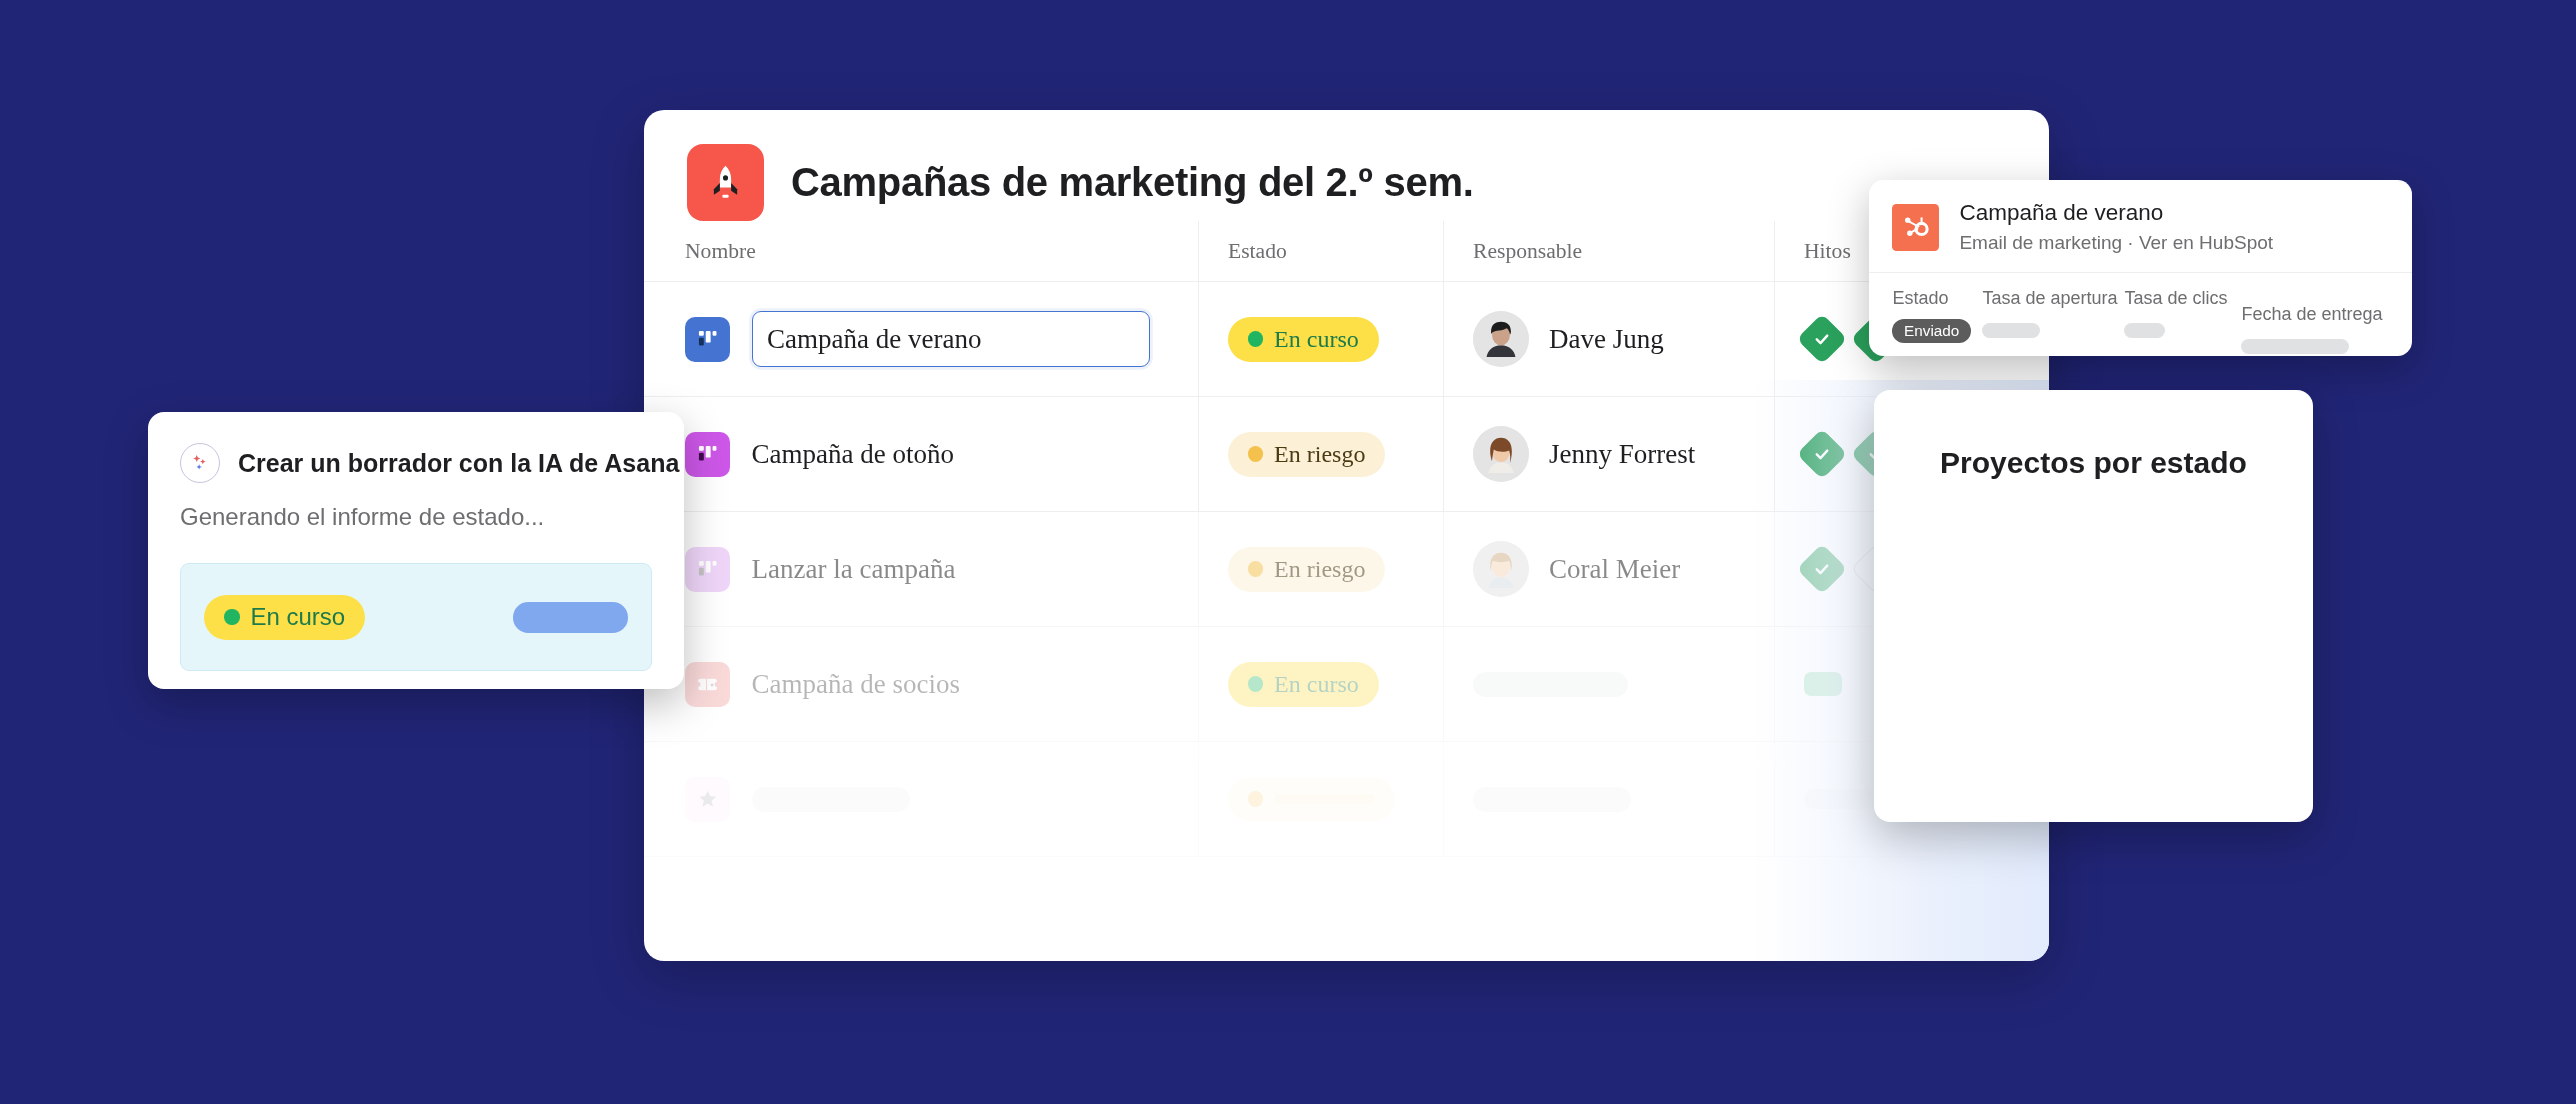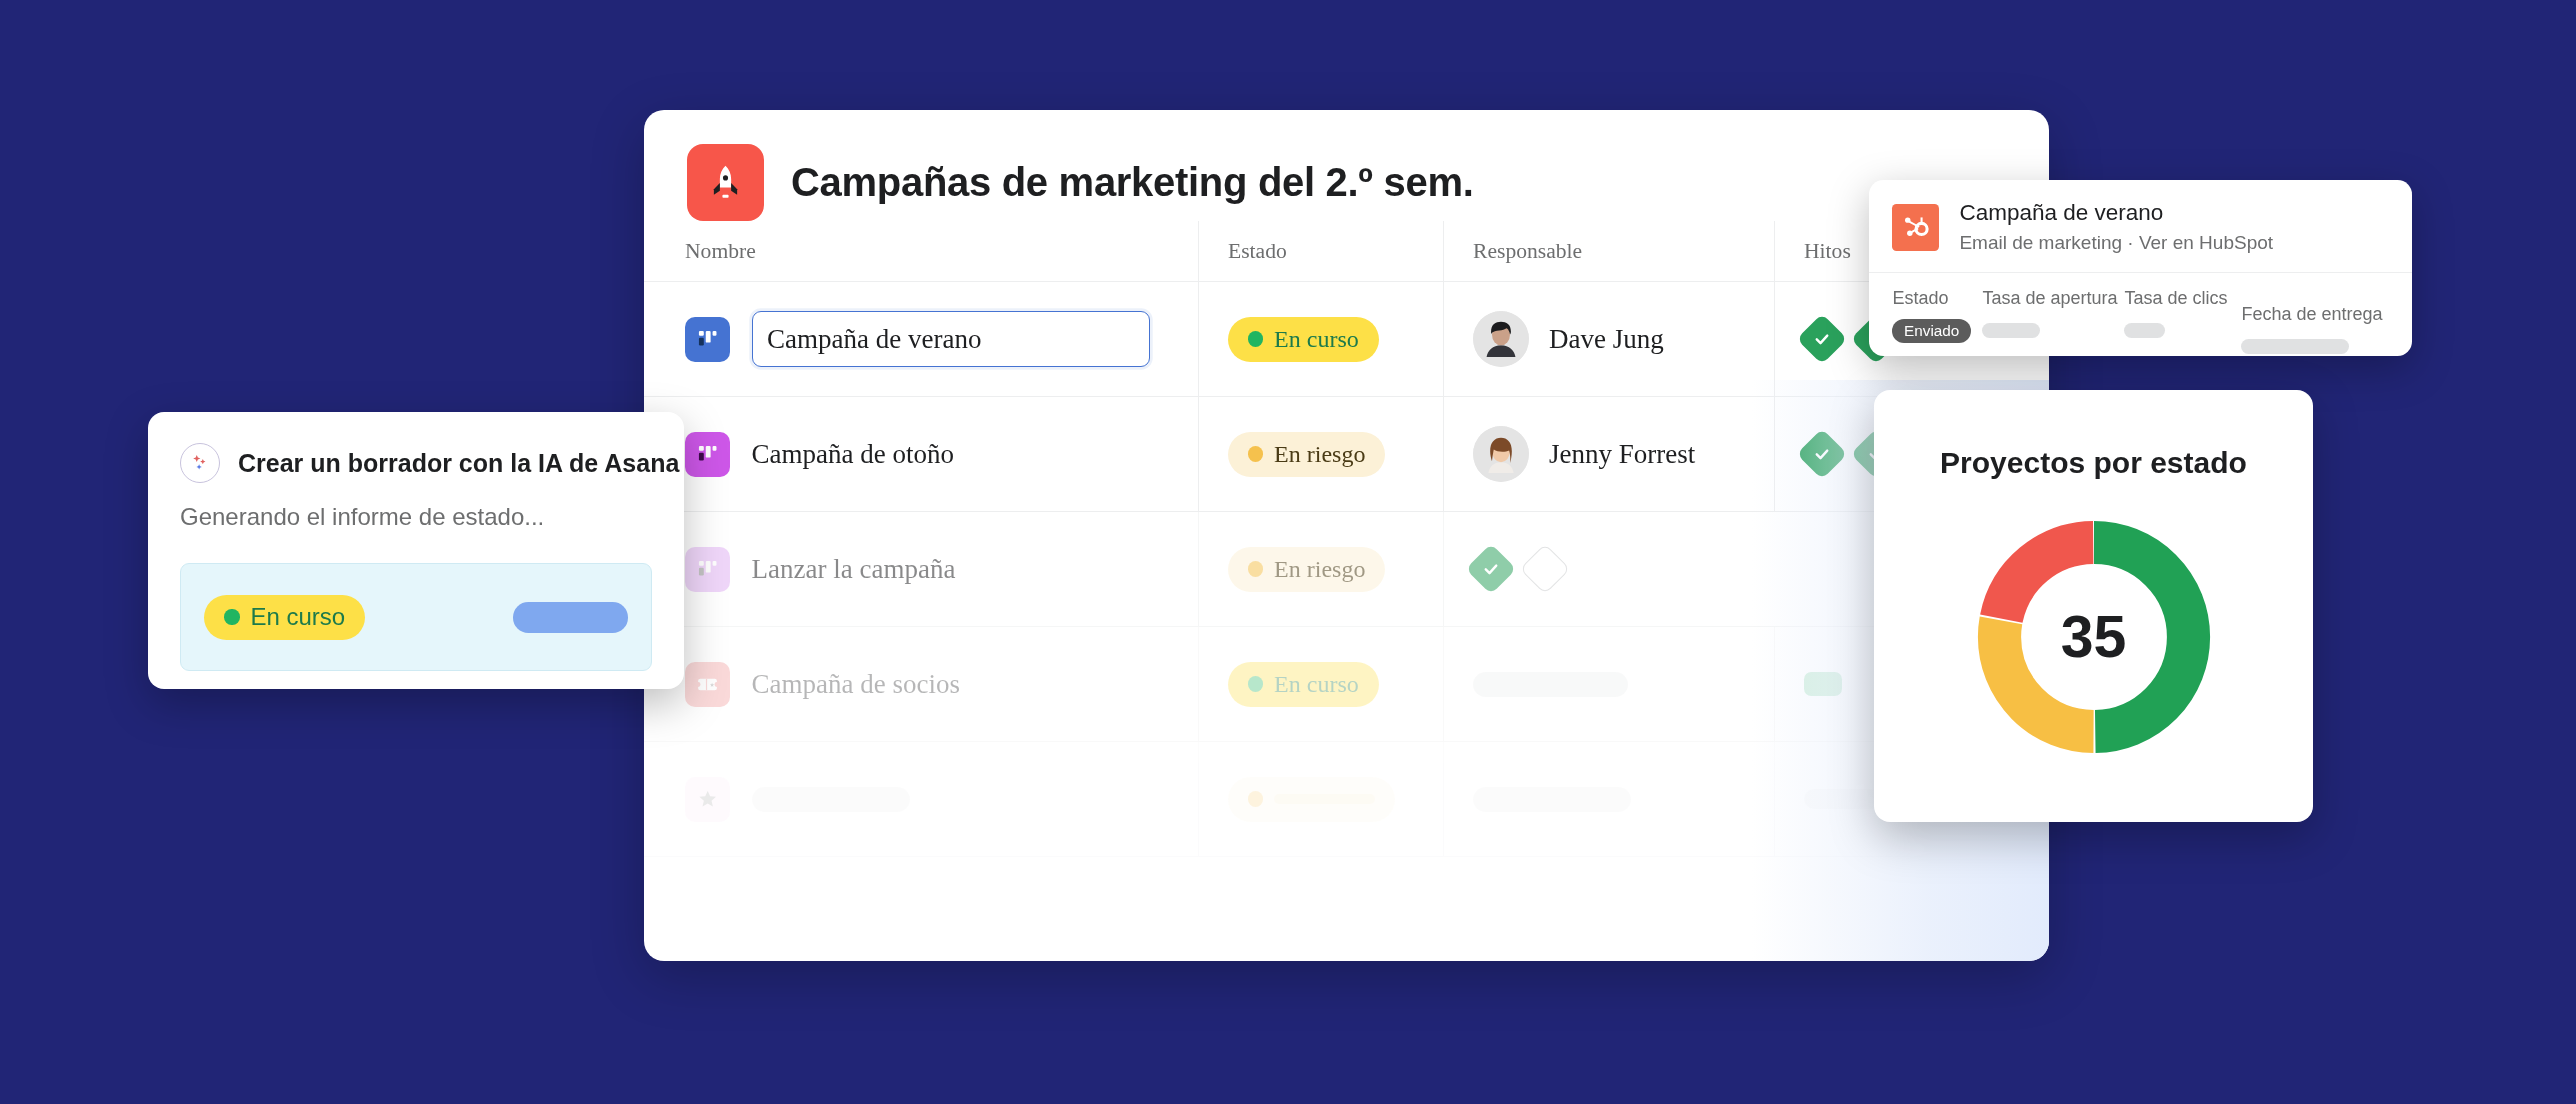--- a/index.html
+++ b/index.html
@@ -420,20 +420,31 @@
             <rect x="17" y="4" width="4" height="5" rx="1.2" fill="#ffffff"></rect>
           </svg>
         </div>
         <span class="row-name">Lanzar la campaña</span>
       </div>
       <div class="cell c-status">
         <span class="pill yellow">
           <span class="dot"></span>
           <span>En riesgo</span>
         </span>
+      </div>
+      <div class="cell c-owner">
+        <div class="avatar">
+          <svg width="56" height="56" viewBox="0 0 62 62">
+            <circle cx="31" cy="31" r="31" fill="#e4e4e4"></circle>
+            <path d="M31 40c-8 0-13 5-14 12h28c-1-7-6-12-14-12z" fill="#d8dde3"></path>
+            <ellipse cx="31" cy="28" rx="10" ry="12" fill="#f6d8bd"></ellipse>
+            <path d="M19 27c0-9 5-14 12-14s12 5 12 14c0 3-1 6-1 6 0-7-2-11-2-11-4 2-14 2-18 0 0 0-2 4-2 11 0 0-1-3-1-6z" fill="#d2b48c"></path>
+          </svg>
+        </div>
+        <span class="owner-name">Coral Meier</span>
       </div>
       <div class="cell c-mile">
         <span class="diamond filled">
           <svg width="18" height="18" viewBox="0 0 24 24">
               <path d="M5 12.5l5 5 9-10" stroke="#fff" stroke-width="3.2" fill="none" stroke-linecap="round" stroke-linejoin="round"></path>
             </svg>
         </span>
         <span class="diamond outline"></span>
       </div>
     </div>
@@ -544,24 +555,14 @@
     </div>
     <div class="hs-col c4">
       <div class="hs-colhead">Fecha de entrega</div>
       <div class="hs-skel" style="width:108px"></div>
     </div>
   </div>
 </div>
 
 <div class="donut-card">
   <div class="donut-title">Proyectos por estado</div>
-  <div class="donut-wrap">
-    <svg width="252" height="252" viewBox="0 0 280 280">
-      <g id="donut-slices" transform="rotate(-90 140 140)">
-          <circle cx="140" cy="140" r="105" fill="none" stroke="#21a155" stroke-width="48" stroke-dasharray="327.8672286269283 331.8672286269283" stroke-dashoffset="0"></circle>
-          <circle cx="140" cy="140" r="105" fill="none" stroke="#f7bf44" stroke-width="48" stroke-dasharray="182.72564803107986 477.00880922277673" stroke-dashoffset="-329.8672286269283"></circle>
-          <circle cx="140" cy="140" r="105" fill="none" stroke="#f0574d" stroke-width="48" stroke-dasharray="143.14158059584844 516.5928766580082" stroke-dashoffset="-514.5928766580082"></circle>
-        </g>
-    </svg>
-    <div class="donut-center">35</div>
-  </div>
 </div>
 
 
 </body></html>

